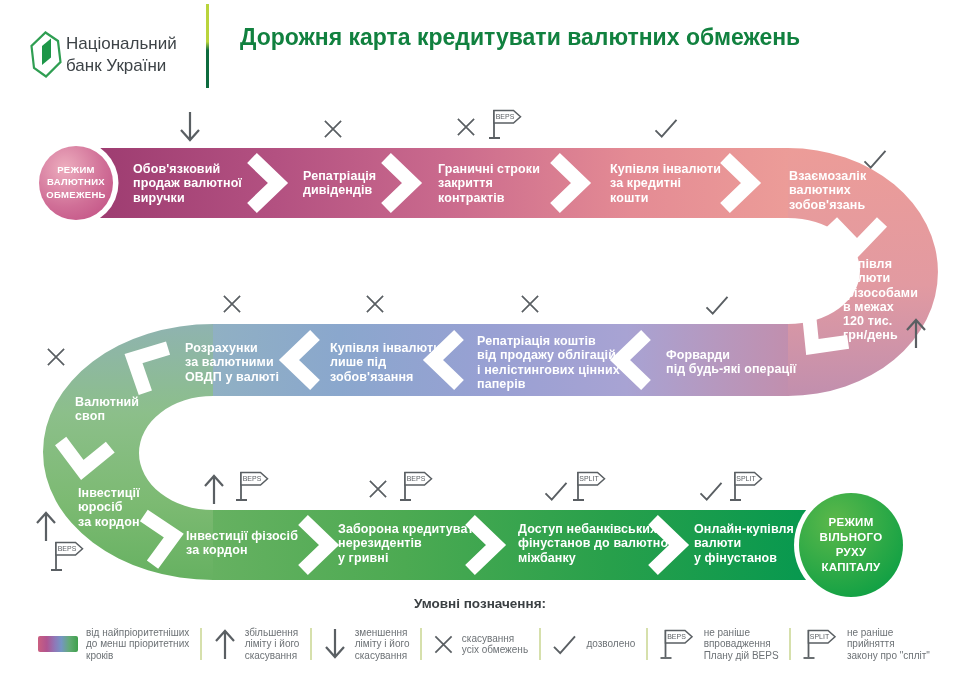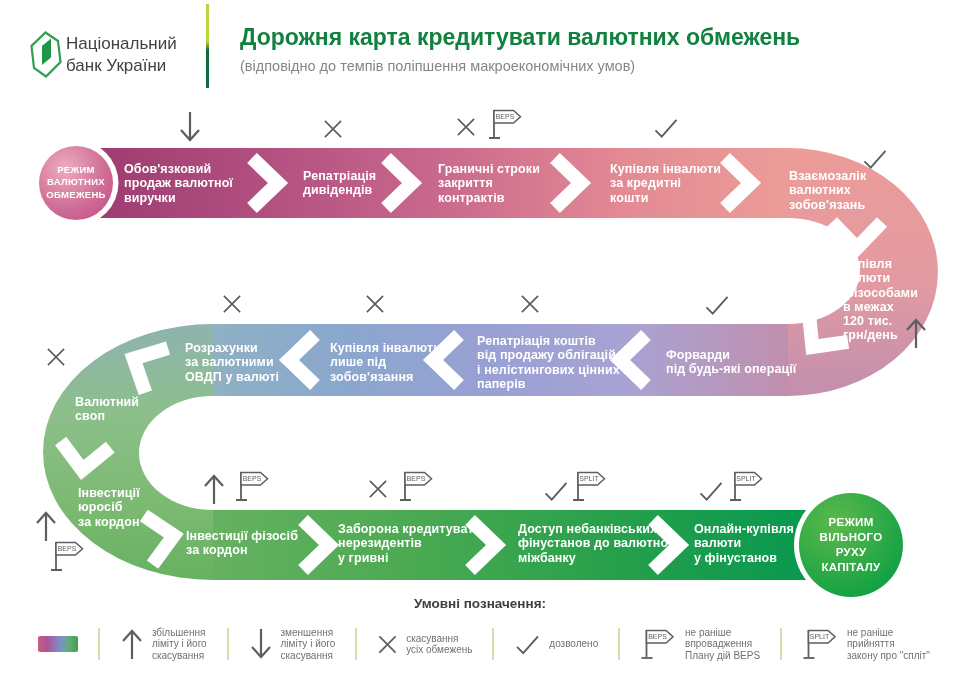--- a/index.html
+++ b/index.html
@@ -39,21 +39,20 @@
 
 <div class="canvas">
 
   <svg class="hdr-logo" width="32" height="47" viewBox="0 0 32 47">
     <path d="M15.5 1.5 L28 10 L30.5 31 L16 45.5 L4 37 L1.5 15 Z" fill="none" stroke="#2f9e52" stroke-width="2.2"></path>
     <path d="M12 34 L12 15 L21 7.5 L21 26.5 Z" fill="#1d9648"></path>
   </svg>
   <div class="bank-name"><span>Національний</span><br><span>банк України</span></div>
   <div class="hdr-divider"></div>
   <div class="hdr-title">Дорожня карта кредитувати валютних обмежень</div>
-  <div class="hdr-subtitle">(відповідно до темпів поліпшення макроекономічних умов)</div>
 
   <svg id="snake" width="960" height="678" viewBox="0 0 960 678">
     <defs>
       <linearGradient id="gRow1" gradientUnits="userSpaceOnUse" x1="76" y1="0" x2="788" y2="0">
         <stop offset="0" stop-color="#9b3a6f"></stop>
           <stop offset="0.28" stop-color="#b35181"></stop>
         <stop offset="0.52" stop-color="#ca6a8d"></stop>
           <stop offset="0.78" stop-color="#e48b94"></stop>
         <stop offset="1" stop-color="#ec9c98"></stop>
       </linearGradient>
@@ -116,21 +115,21 @@
         <path d="M-12 -25 L14 0 L-12 25" transform="translate(665,545) rotate(0)" fill="none" stroke="#fff" stroke-width="14"></path>
       </g>
 
     <circle cx="76" cy="183" r="42.5" fill="#fff"></circle>
     <circle cx="76" cy="183" r="37" fill="url(#gStart)"></circle>
     <circle cx="851" cy="545" r="57" fill="#fff"></circle>
     <circle cx="851" cy="545" r="52" fill="url(#gEnd)"></circle>
   </svg>
 
   <div id="labels">
-      <div class="stage-label" style="left: 124px; top: 183px; width: 150px;">Обов'язковий
+      <div class="stage-label" style="left: 133px; top: 183px; width: 150px;">Обов'язковий
 продаж валютної
 виручки</div>
       <div class="stage-label" style="left: 303px; top: 183px; width: 120px;">Репатріація
 дивідендів</div>
       <div class="stage-label" style="left: 438px; top: 183px; width: 140px;">Граничні строки
 закриття
 контрактів</div>
       <div class="stage-label" style="left: 610px; top: 183px; width: 150px;">Купівля інвалюти
 за кредитні
 кошти</div>
@@ -308,20 +307,23 @@
           <path d="M6.5 3.5 H26 L33 9.75 L26 16 H6.5 Z" fill="#fff" stroke="#5a5f63" stroke-width="1.5"></path>
           <text class="flag-text" x="17.5" y="12" text-anchor="middle">SPLIT</text>
         </svg>
       </div>
     </div>
 
   <div class="legend-title">Умовні позначення:</div>
   <div class="legend" id="legend">
       <div class="legend-item">
         <div class="grad-bar"></div>
+        <div class="txt">від найпріоритетніших
+до менш пріоритетних
+кроків</div>
       </div>
       <div class="legend-divider"></div>
       <div class="legend-item">
         <svg width="24" height="32" viewBox="0 0 24 32">
           <path d="M12 31 V4 M3 13 L12 3 L21 13" stroke="#5a5f63" fill="none" stroke-width="2.2"></path>
         </svg>
         <div class="txt">збільшення
 ліміту і його
 скасування</div>
       </div>

